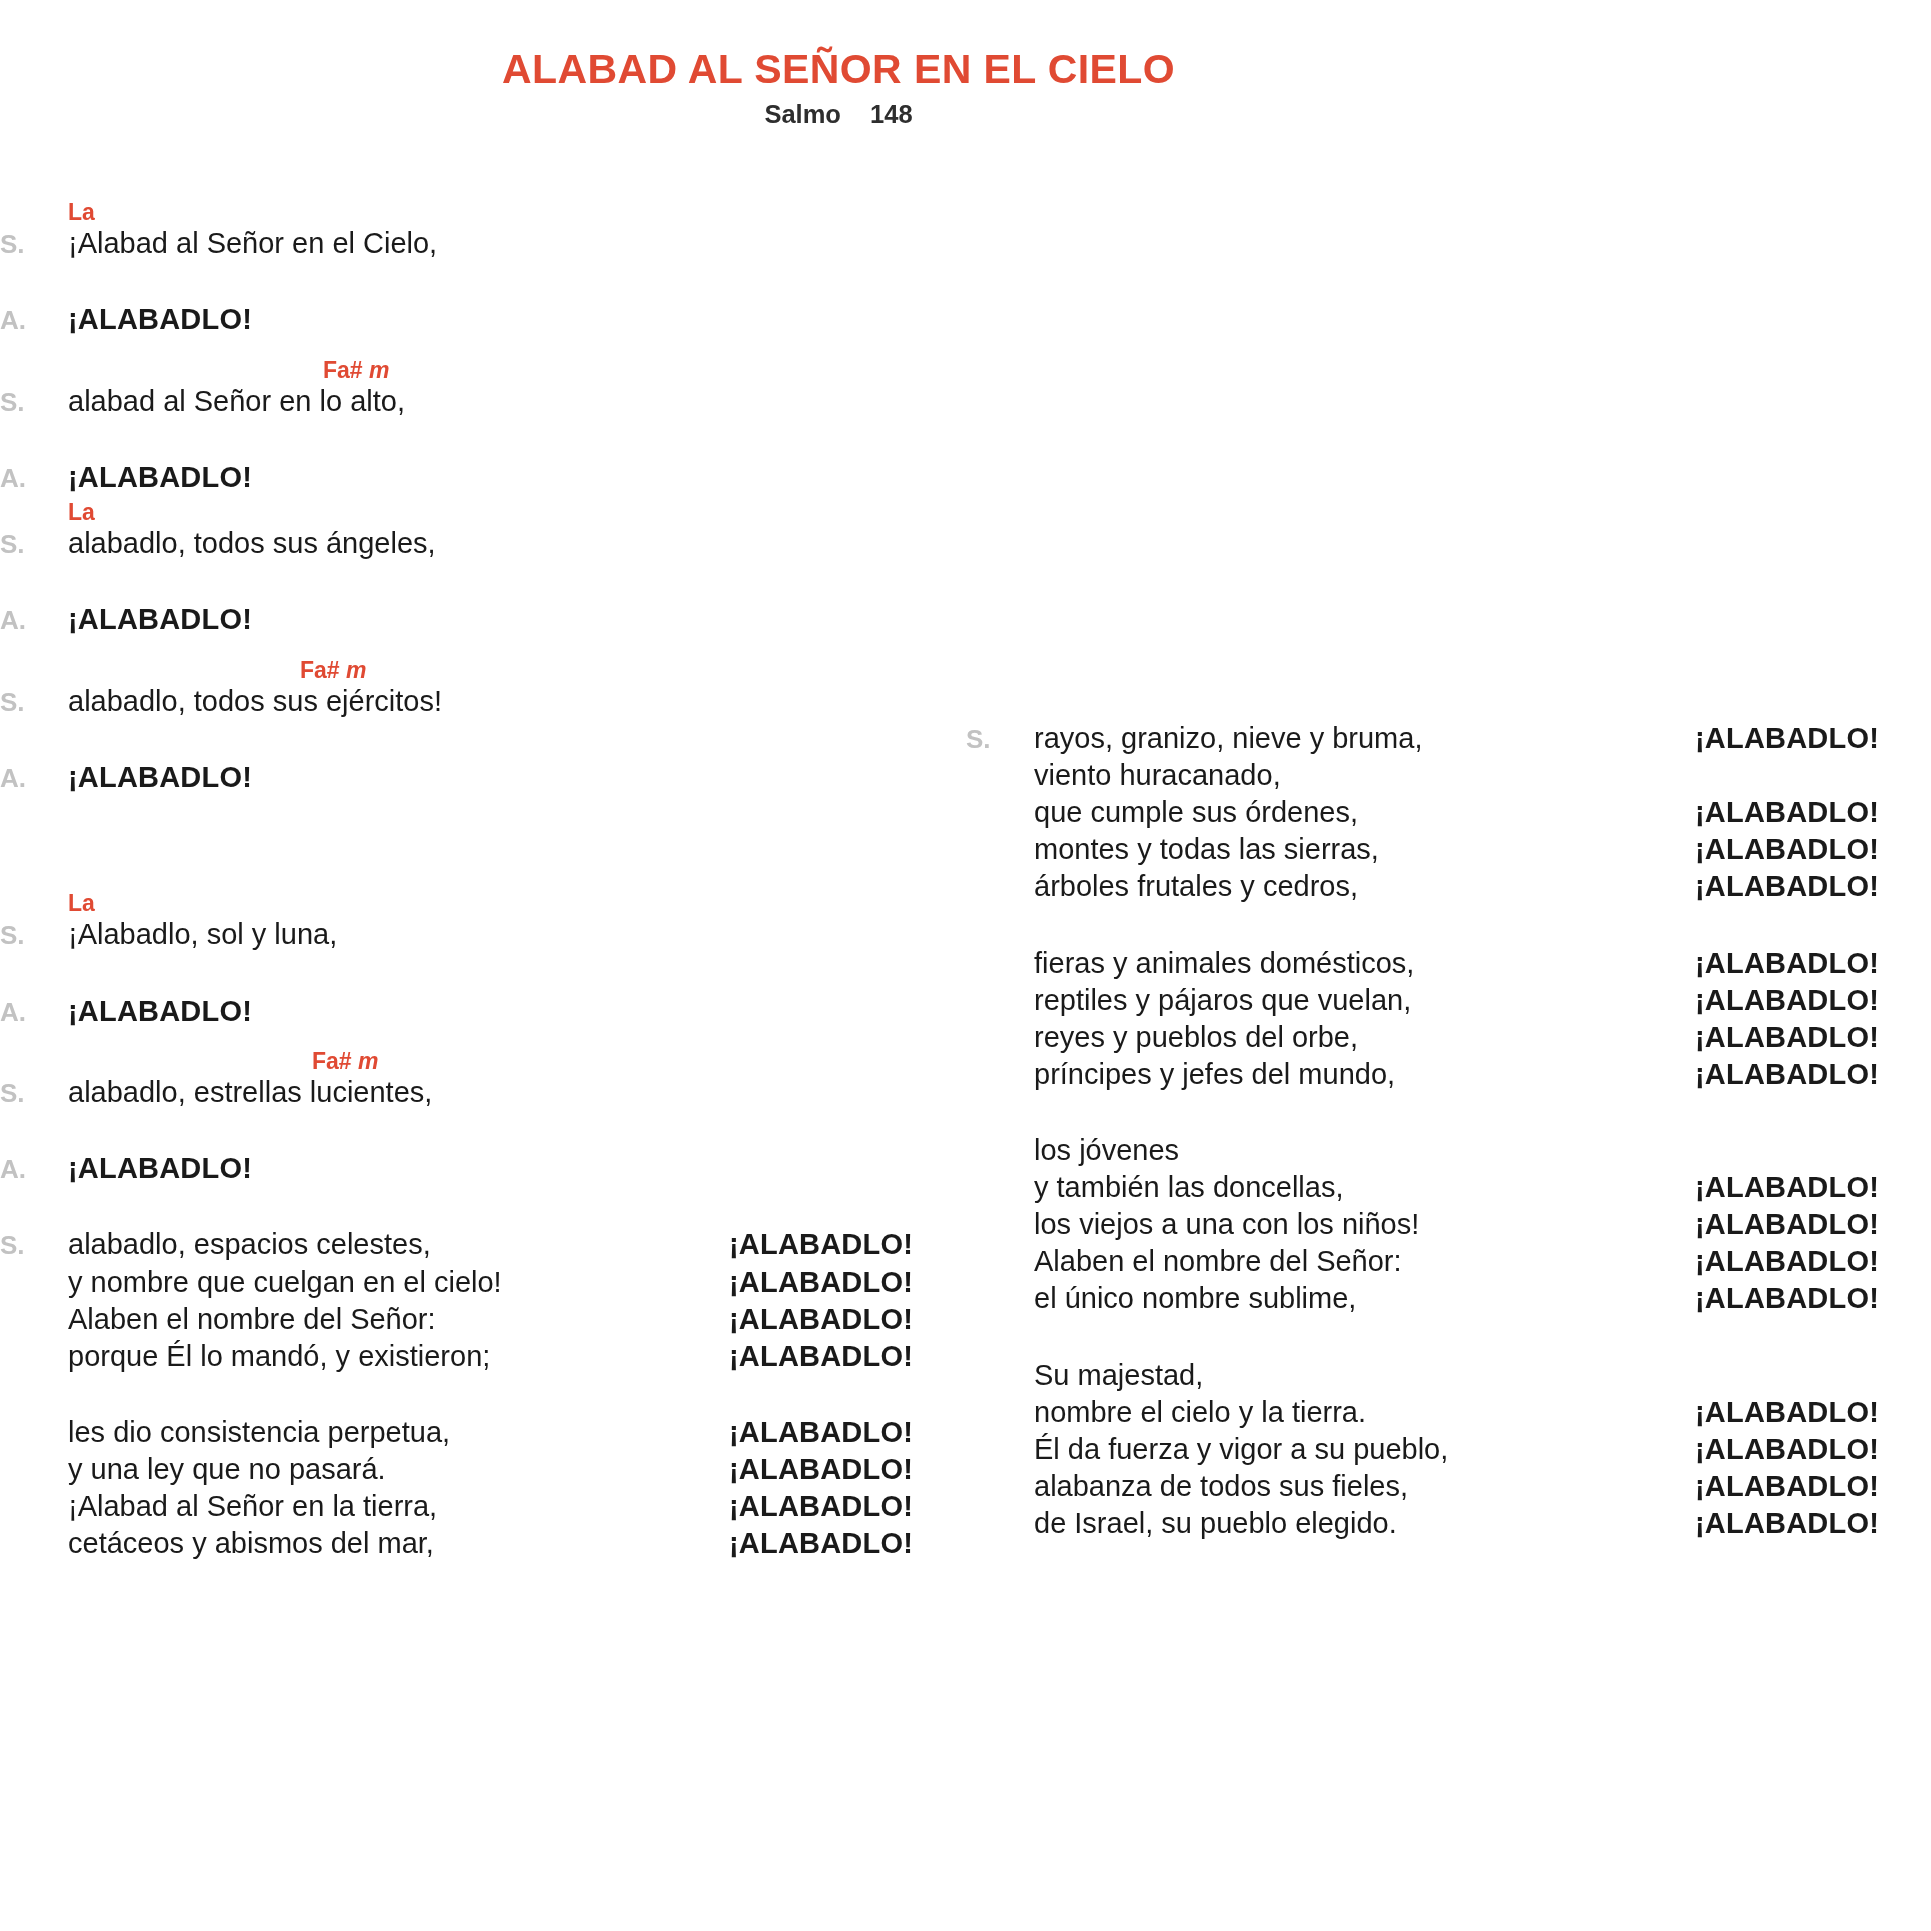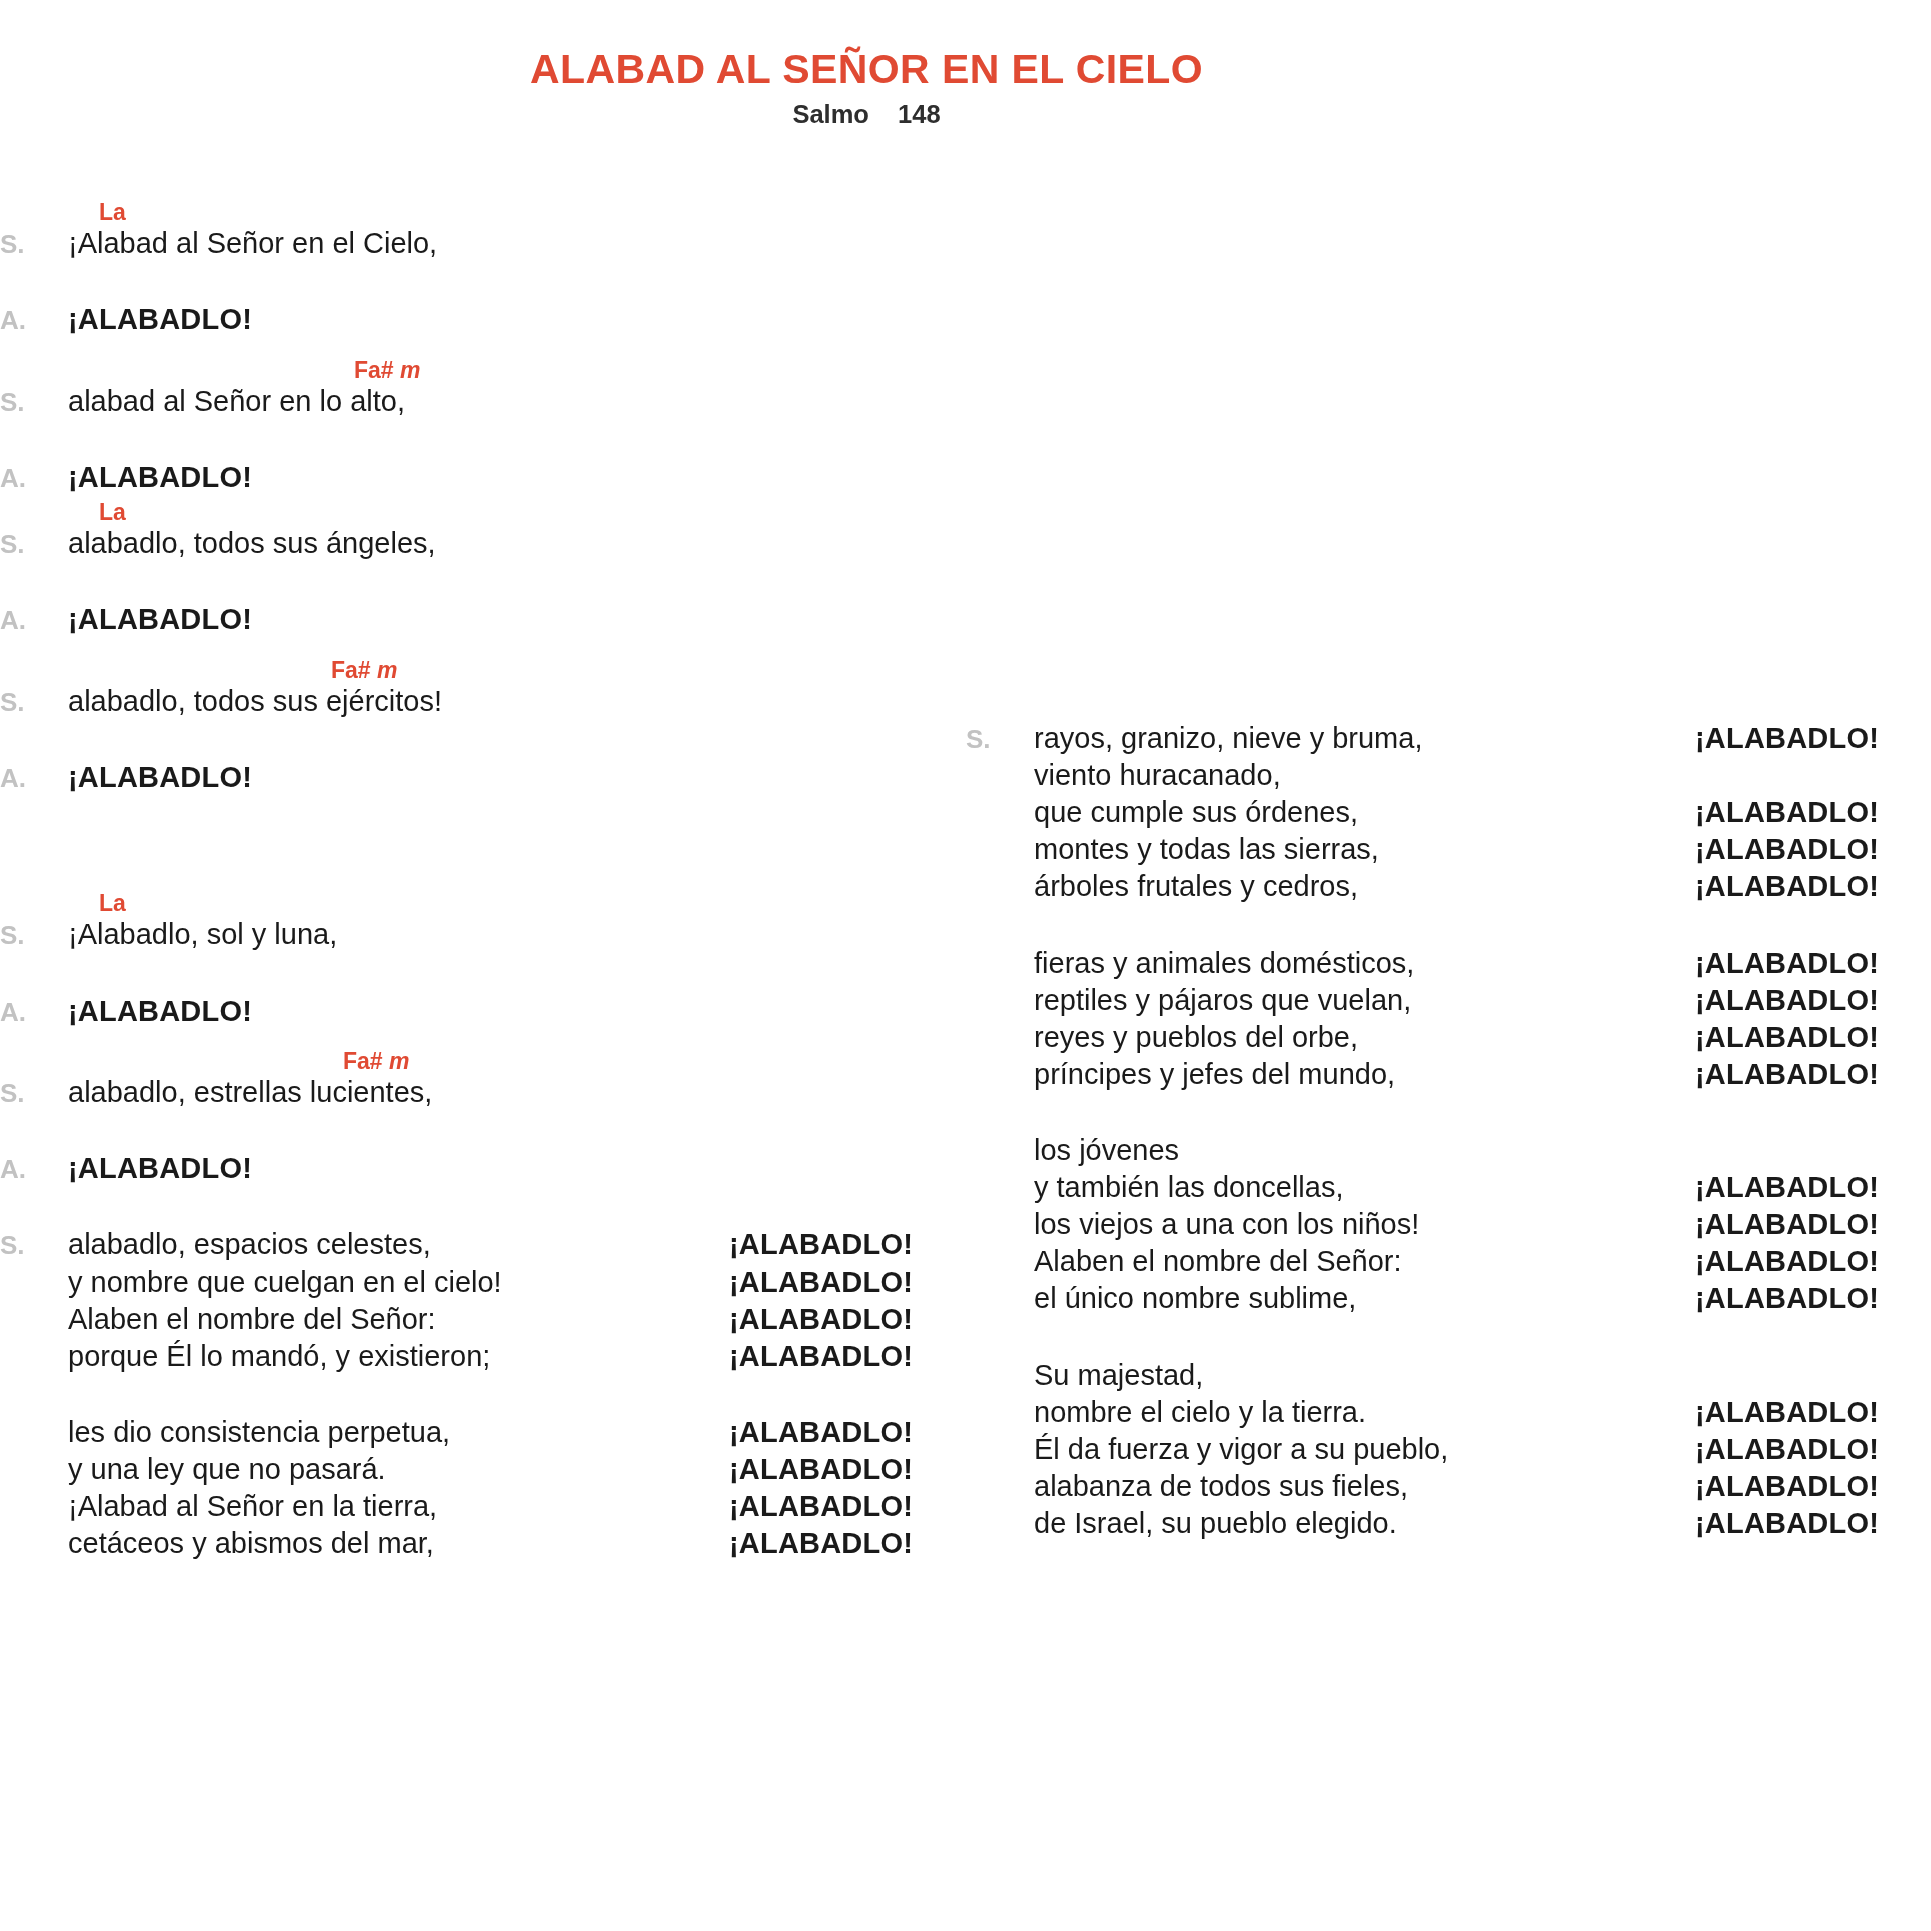--- a/index.html
+++ b/index.html
@@ -16,21 +16,20 @@
     overflow: hidden;
   }
 
   
   #title-block {
     position: absolute;
     left: 0;
     top: 49px;
     width: 1677px;
     text-align: center;
-    padding-left: 28px;
   }
   #song-title {
     font-size: 41px;
     font-weight: bold;
     color: #E04A33;
     letter-spacing: 0.4px;
     line-height: 1.0;
     white-space: nowrap;
   }
   #song-subtitle {
@@ -82,21 +81,20 @@
     color: #1a1a1a;
     line-height: 1.28;
     white-space: nowrap;
     letter-spacing: 0.2px;
   }
 
   
   .chord-row {
     display: grid;
     grid-template-columns: 68px 1fr 237px;
-    margin-left: 31px;
   }
   .chord {
     grid-column: 2;
     font-size: 23px;
     font-weight: bold;
     color: #E04A33;
     line-height: 1.1;
     white-space: nowrap;
   }
   .chord .q { font-style: italic; font-weight: bold; }

